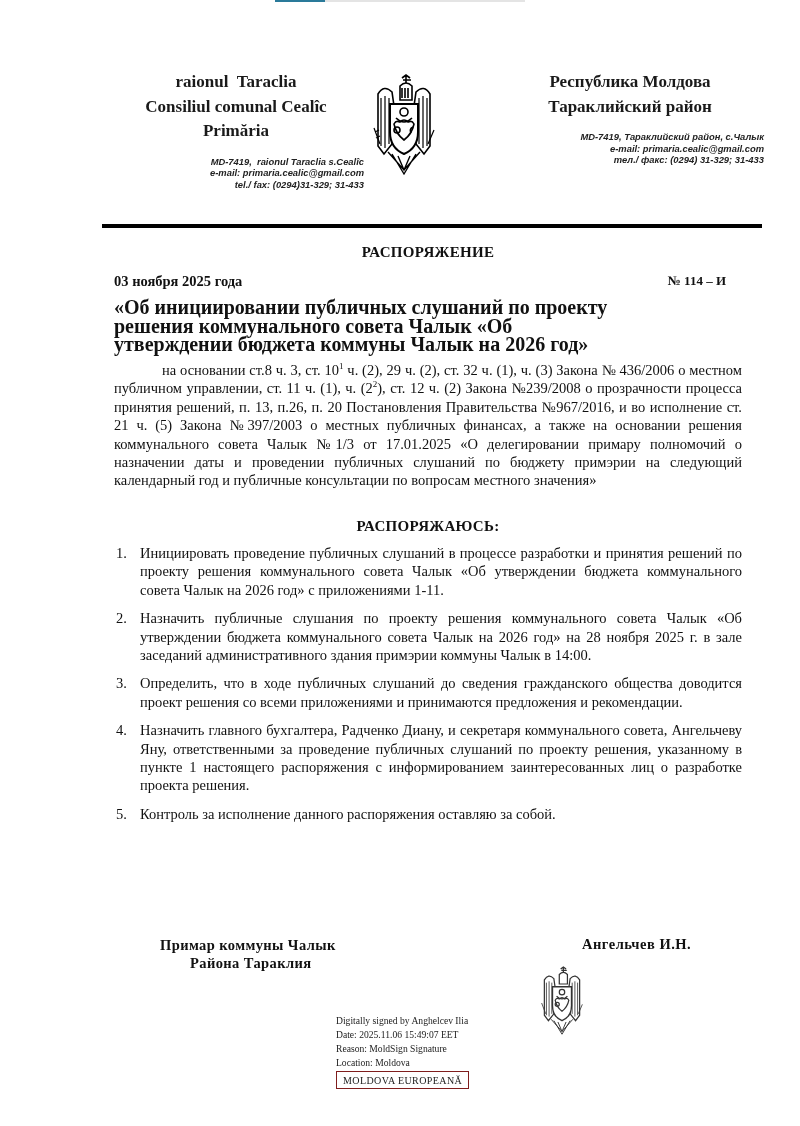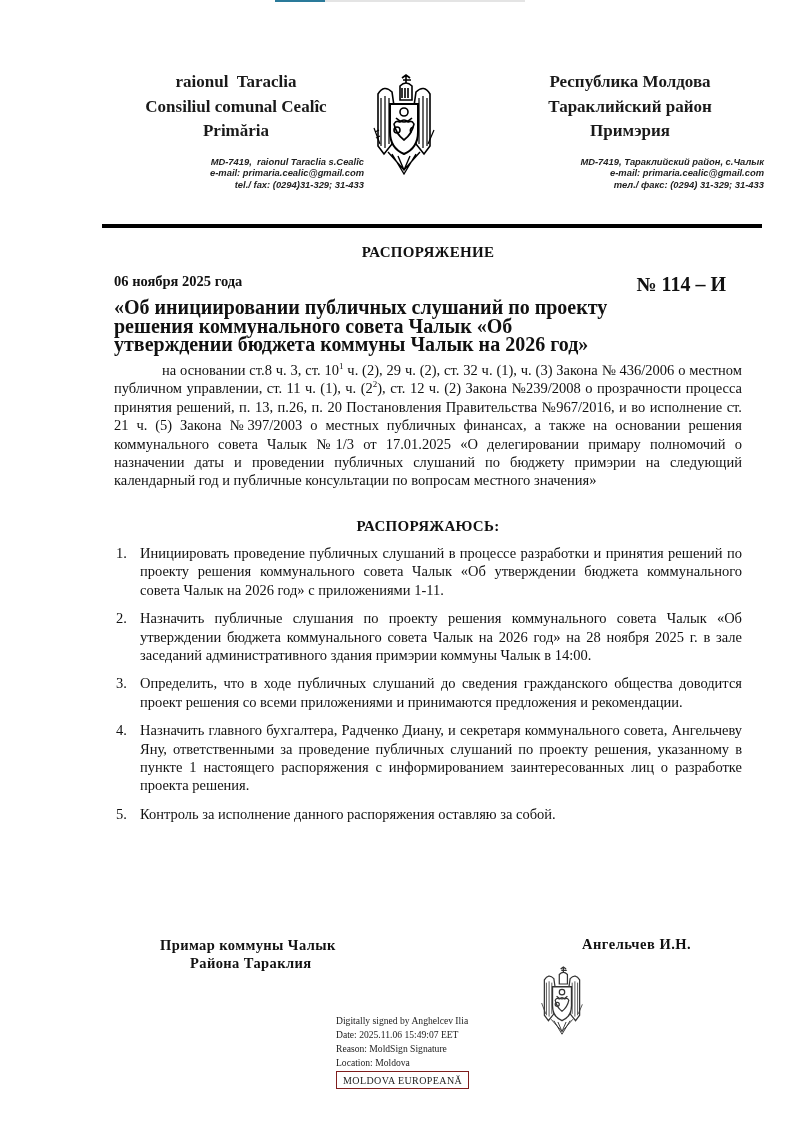--- a/index.html
+++ b/index.html
@@ -15,21 +15,21 @@
   .hdr-addr { margin-top: 12px; font-family: "Liberation Sans", "DejaVu Sans", sans-serif; font-style: italic; font-weight: bold; font-size: 9.4px; line-height: 11.5px; color: #222; text-align: right; }
 
   .crest { position: absolute; }
   .crest-top { left: 372px; top: 72px; width: 64px; height: 112px; }
   .crest-bottom { left: 538px; top: 965px; width: 48px; height: 76px; }
 
   .rule { position: absolute; left: 102px; top: 224px; width: 660px; height: 4px; background: #000; }
 
   .doc-title { position: absolute; left: 0; width: 856px; top: 244px; text-align: center; font-weight: bold; font-size: 15px; letter-spacing: 0.3px; }
   .date { position: absolute; left: 114px; top: 273px; font-weight: bold; font-size: 14.5px; }
-  .number { position: absolute; right: 74px; top: 273px; font-weight: bold; font-size: 20px; }
+  .number { position: absolute; right: 74px; top: 273px; font-weight: bold; font-size: 13px; }
 
   .subject { position: absolute; left: 114px; top: 298px; width: 520px; font-weight: bold; font-size: 20px; line-height: 18.5px; }
 
   .preamble { position: absolute; left: 114px; top: 361px; width: 628px; font-size: 14.5px; line-height: 18.4px; text-align: justify; text-indent: 48px; }
   .preamble sup { font-size: 9px; vertical-align: 6px; line-height: 0; }
 
   .order-heading { position: absolute; left: 0; width: 856px; top: 518px; text-align: center; font-weight: bold; font-size: 15px; letter-spacing: 0.3px; }
 
   .items { position: absolute; left: 114px; top: 544px; width: 628px; margin: 0; padding: 0; list-style: none; }
   .item { position: relative; padding-left: 26px; font-size: 14.5px; line-height: 18.4px; text-align: justify; margin-bottom: 10px; }
@@ -76,32 +76,31 @@
     <circle cx="25" cy="58" r="3"></circle>
     <path d="M41 55 q-4 2 -2 6"></path>
     <path d="M16 80 l16 18 l16 -18 M20 82 l12 20 l12 -20 M26 84 l6 14 l6 -14" stroke-width="1.4"></path>
     <path d="M2 56 l6 16 M3 60 l4 -2 M4 66 l4 -2 M62 58 l-6 14" stroke-width="1.2"></path>
   </g>
 </svg>
 
 <div class="hdr-col hdr-right">
   <div class="hdr-line">Республика Молдова</div>
   <div class="hdr-line">Тараклийский район</div>
-  <div class="hdr-line">Примэрия</div>
   <div class="hdr-addr">
     <div>MD-7419, Тараклийский район, с.Чалык</div>
     <div>e-mail: primaria.cealic@gmail.com</div>
     <div>тел./ факс: (0294) 31-329; 31-433</div>
   </div>
 </div>
 
 <div class="rule"></div>
 
 <div class="doc-title">РАСПОРЯЖЕНИЕ</div>
-<div class="date">06 ноября 2025 года</div>
+<div class="date">03 ноября 2025 года</div>
 <div class="number">№ 114 – И</div>
 
 <div class="subject">«Об инициировании публичных слушаний по проекту решения коммунального совета Чалык «Об утверждении бюджета коммуны Чалык на 2026 год»</div>
 
 <div class="preamble"><span>на основании ст.8 ч. 3, ст. 10</span><sup>1</sup><span> ч. (2), 29 ч. (2), ст. 32 ч. (1), ч. (3) Закона № 436/2006 о местном публичном управлении, ст. 11 ч. (1), ч. (2</span><sup>2</sup><span>), ст. 12 ч. (2) Закона №239/2008 о прозрачности процесса принятия решений, п. 13, п.26, п. 20 Постановления Правительства №967/2016, и во исполнение ст. 21 ч. (5) Закона №397/2003 о местных публичных финансах, а также на основании решения коммунального совета Чалык №1/3 от 17.01.2025 «О делегировании примару полномочий о назначении даты и проведении публичных слушаний по бюджету примэрии на следующий календарный год и публичные консультации по вопросам местного значения»</span></div>
 
 <div class="order-heading">РАСПОРЯЖАЮСЬ:</div>
 
 <ol class="items">
   <li class="item"><span class="item-num">1.</span><span>Инициировать проведение публичных слушаний в процессе разработки и принятия решений по проекту решения коммунального совета Чалык «Об утверждении бюджета коммунального совета Чалык на 2026 год» с приложениями 1-11.</span></li>

